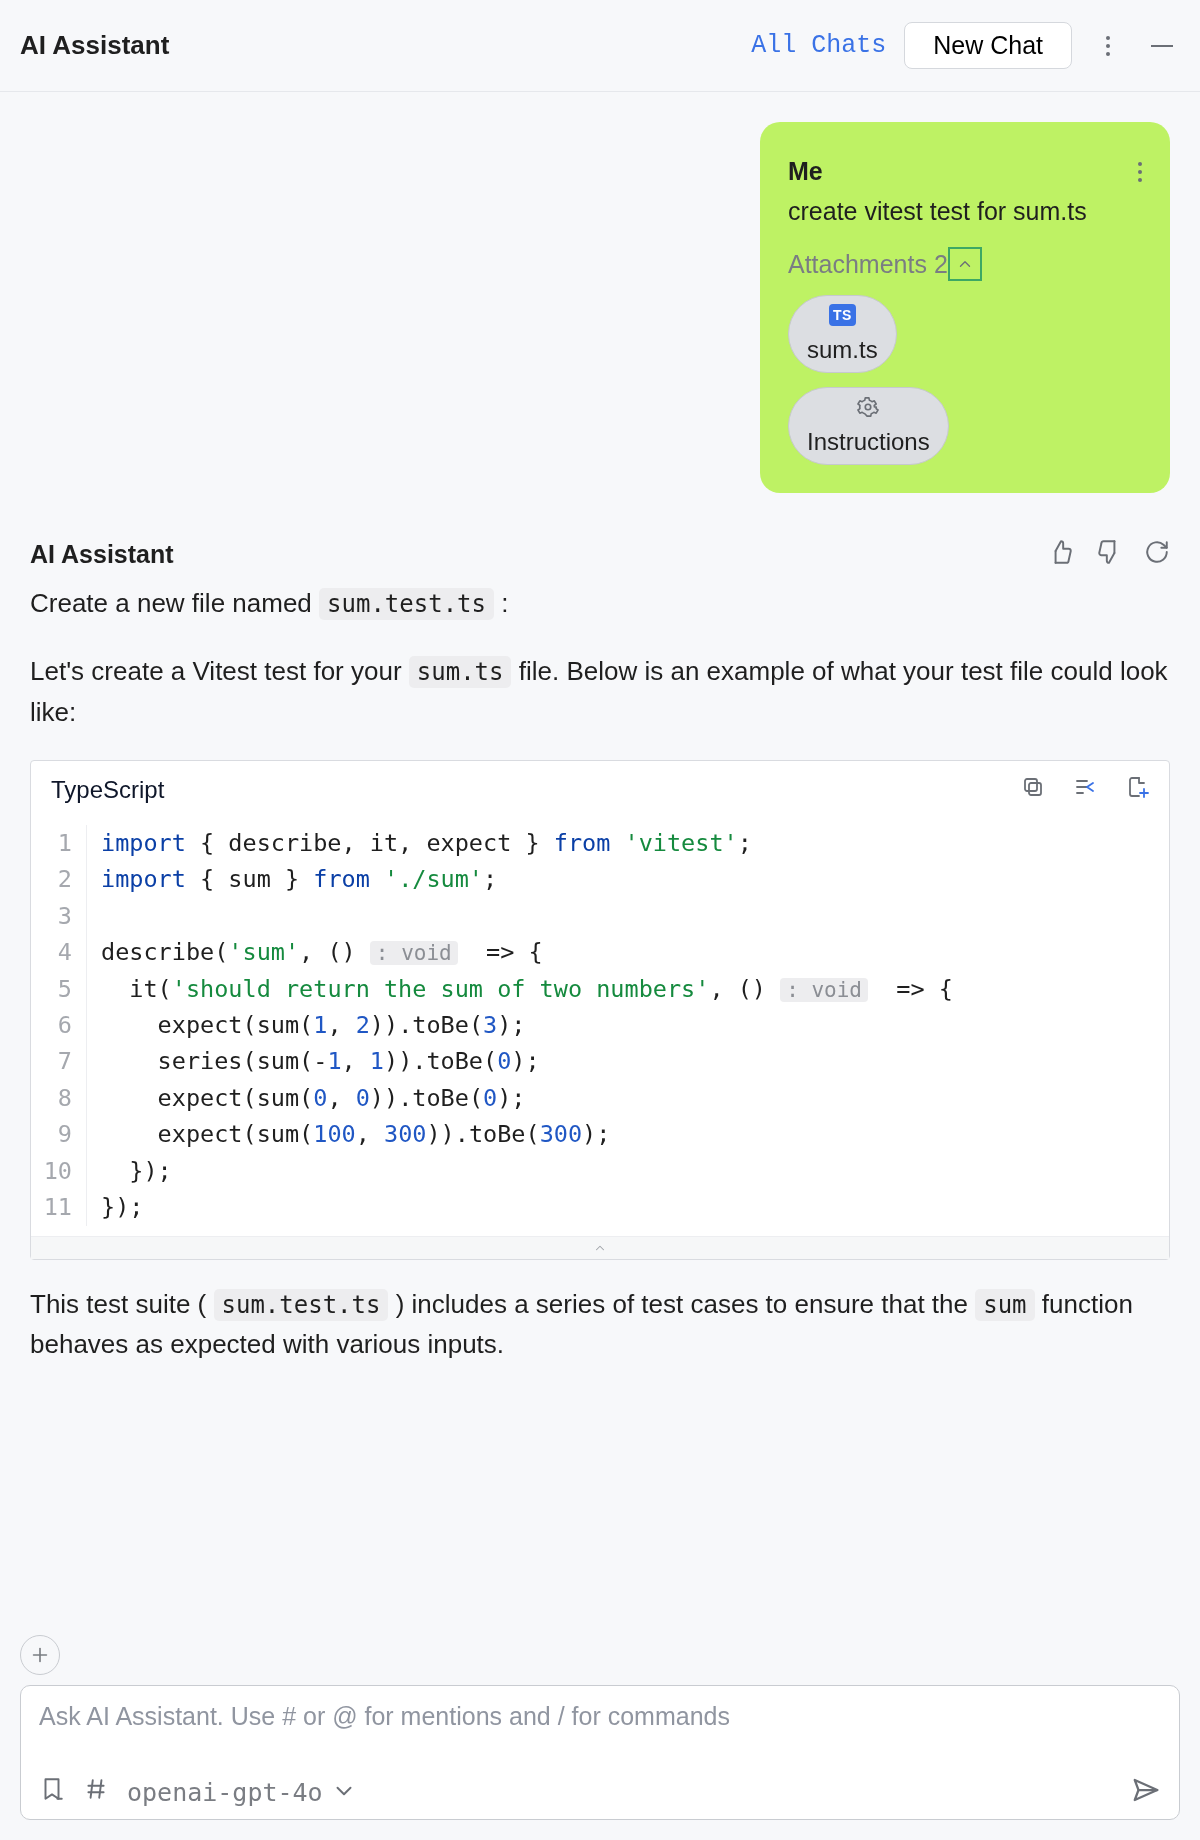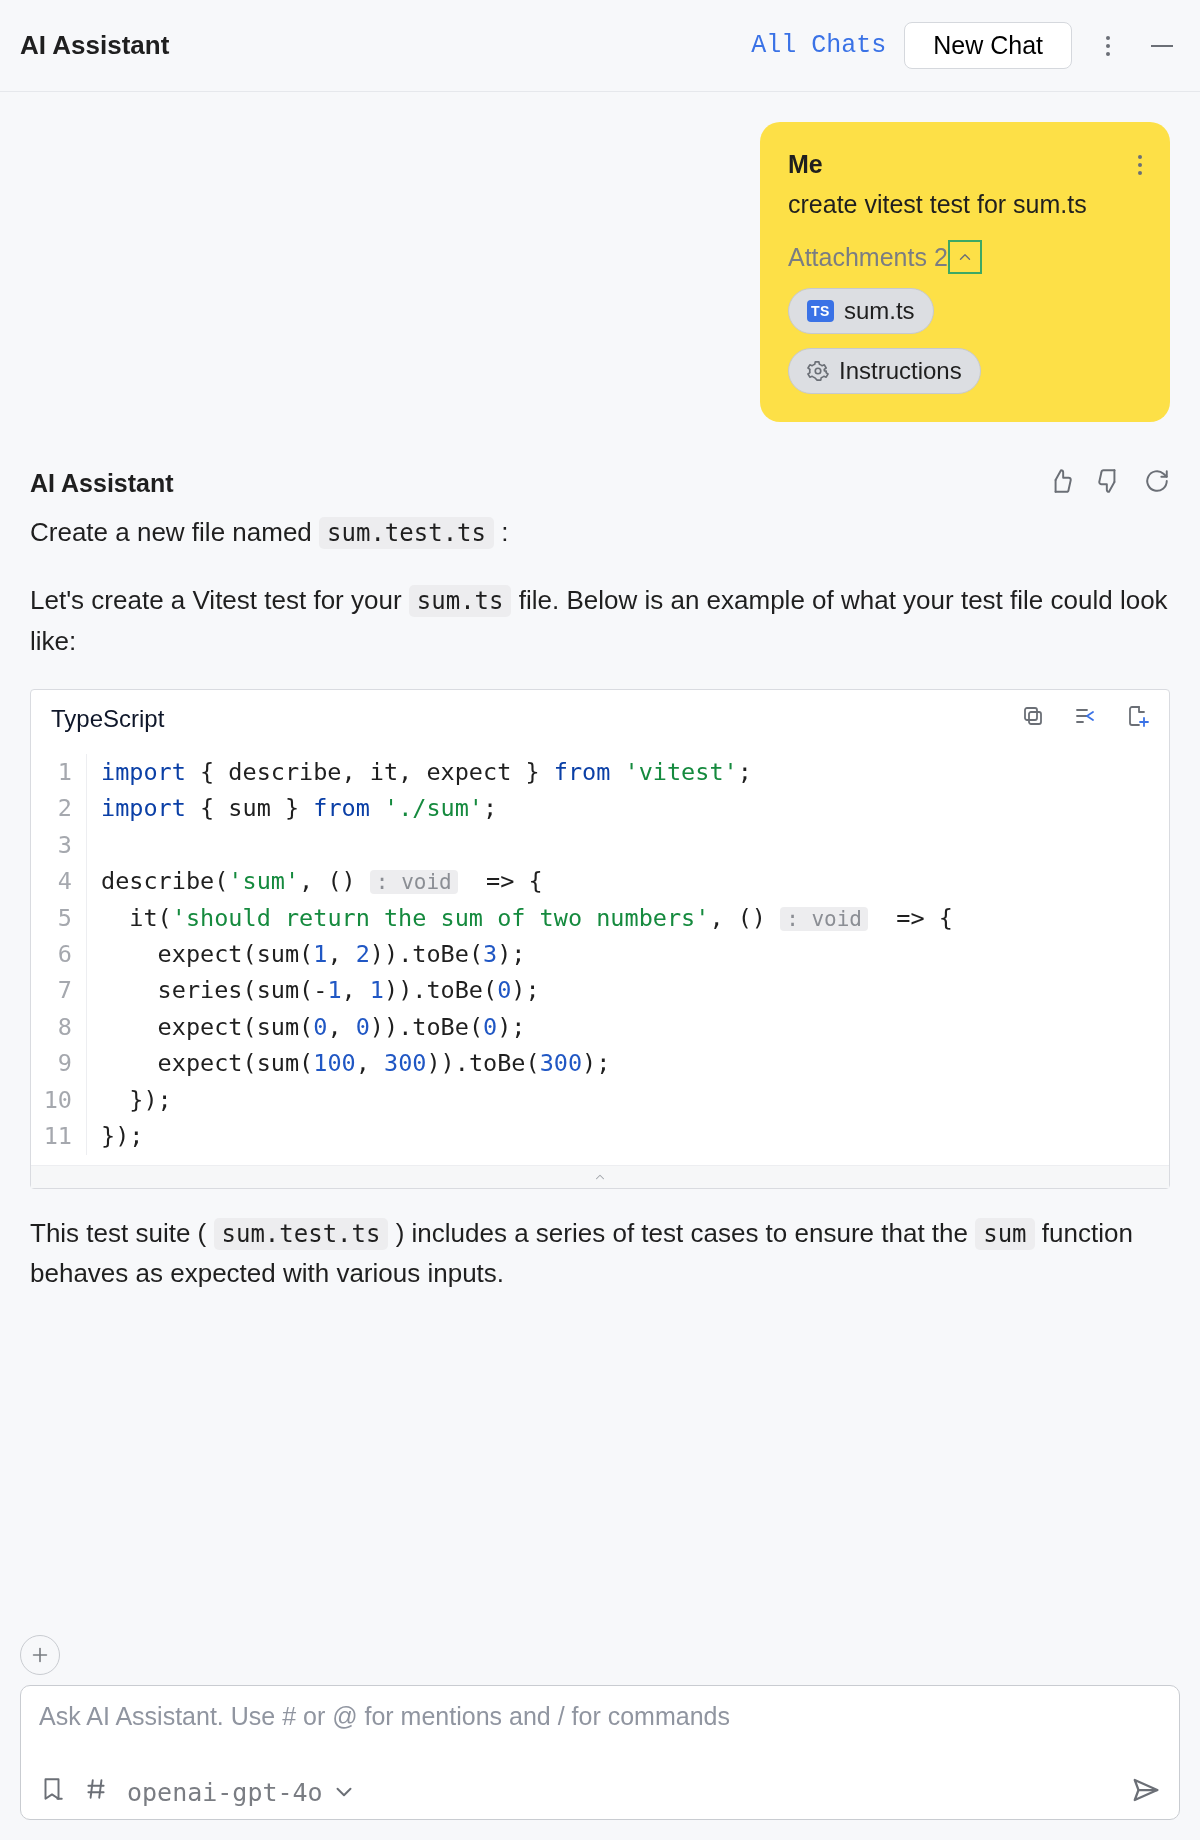--- a/index.html
+++ b/index.html
@@ -15,30 +15,30 @@
   .icon-btn { width: 36px; height: 36px; display: flex; align-items: center; justify-content: center; cursor: pointer; color: #6b6f76; }
   .vdots { display:flex; flex-direction:column; gap:4px; align-items:center; }
   .vdots span { width:4px; height:4px; background:#6b6f76; border-radius:50%; }
   .minimize { width:22px; height:2px; background:#6b6f76; }
 
   
   .body { flex: 1; padding: 30px 30px 10px 30px; overflow: hidden; display:flex; flex-direction:column; }
 
   
   .me-row { display:flex; justify-content:flex-end; margin-bottom: 46px; }
-  .me-bubble { background:#fde047; border-radius:20px; padding: 28px 28px 28px 28px; width: 410px; position:relative; }
+  .me-bubble { background:#bef264; border-radius:20px; padding: 35px 28px 28px 28px; width: 410px; position:relative; }
   .me-head { display:flex; justify-content:space-between; align-items:center; margin-bottom:8px;}
   .me-name { font-size:25px; font-weight:700; }
   .me-text { font-size:25px; line-height:1.4; margin-bottom:18px;}
   .attach-line { display:flex; align-items:center; gap:0; margin-bottom:14px;}
   .attach-label { font-size:25px; color:#7a7d83; }
   .attach-toggle { width:34px; height:34px; border:2.5px solid #3da864; display:flex; align-items:center; justify-content:center; }
   .attach-toggle svg { stroke:#6b6f76; }
   .chips { display:flex; flex-direction:column; gap:14px; align-items:flex-start; }
-  .chip { display:inline-flex; align-items:center; gap:10px; padding:8px 18px; border:1px solid #c6c9ce; border-radius:999px; background:#dcdee2; font-size:24px; }
+  .chip { display:inline-flex; align-items:center; gap:10px; padding:8px 18px; border:1px solid #c6c9ce; border-radius:999px; background:#dcdee2; font-size:24px;flex-direction:column; }
   .ts-badge { background:#3a72e6; color:#fff; font-size:14px; font-weight:700; padding:3px 4px; border-radius:4px; letter-spacing:0.5px; }
   .gear-mini { width:22px; height:22px; }
 
   
   .asst-head { display:flex; justify-content:space-between; align-items:center; margin-bottom:14px; }
   .asst-name { font-size:25px; font-weight:700; }
   .asst-actions { display:flex; gap:22px; color:#6b6f76; }
   .asst-actions svg { width:26px; height:26px; }
   .para { font-size:26px; line-height:1.55; margin-bottom:28px; }
   code.inline { background:#ededef; padding:2px 8px; border-radius:5px; font-family: "SF Mono", ui-monospace, Menlo, monospace; font-size:24px; }
@@ -65,21 +65,21 @@
 
   
   .composer-wrap { padding: 0 20px 20px 20px; }
   .plus-btn { width:40px; height:40px; border:1.5px solid #c9ccd1; border-radius:50%; display:flex; align-items:center; justify-content:center; margin-bottom:10px; color:#7a7d83; cursor:pointer;}
   .plus-btn svg { stroke:#7a7d83;}
   .composer { border:1.5px solid #c9ccd1; border-radius:10px; background:#fff; padding:16px 18px 10px 18px; display:flex; flex-direction:column; gap:44px; }
   .composer-input { font-size:25px; color:#9095a0; }
   .composer-foot { display:flex; justify-content:space-between; align-items:center; }
   .composer-left { display:flex; align-items:center; gap:18px; color:#7a7d83; font-size:25px; font-family: "SF Mono", ui-monospace, Menlo, monospace;}
   .composer-left svg { width:26px; height:26px; stroke:#6b6f76;}
-  .model-picker { display:flex; align-items:center; gap:8px;}
+  .model-picker { display:flex; align-items:flex-start; gap:8px;}
   .send-btn svg { width:30px; height:30px; stroke:#6b6f76; }
 
   svg { fill:none; stroke-width:1.8; stroke-linecap:round; stroke-linejoin:round; }
 </style>
 </head>
 <body>
 
 <div class="header">
   <div class="header-title">AI Assistant</div>
   <div class="header-right">

